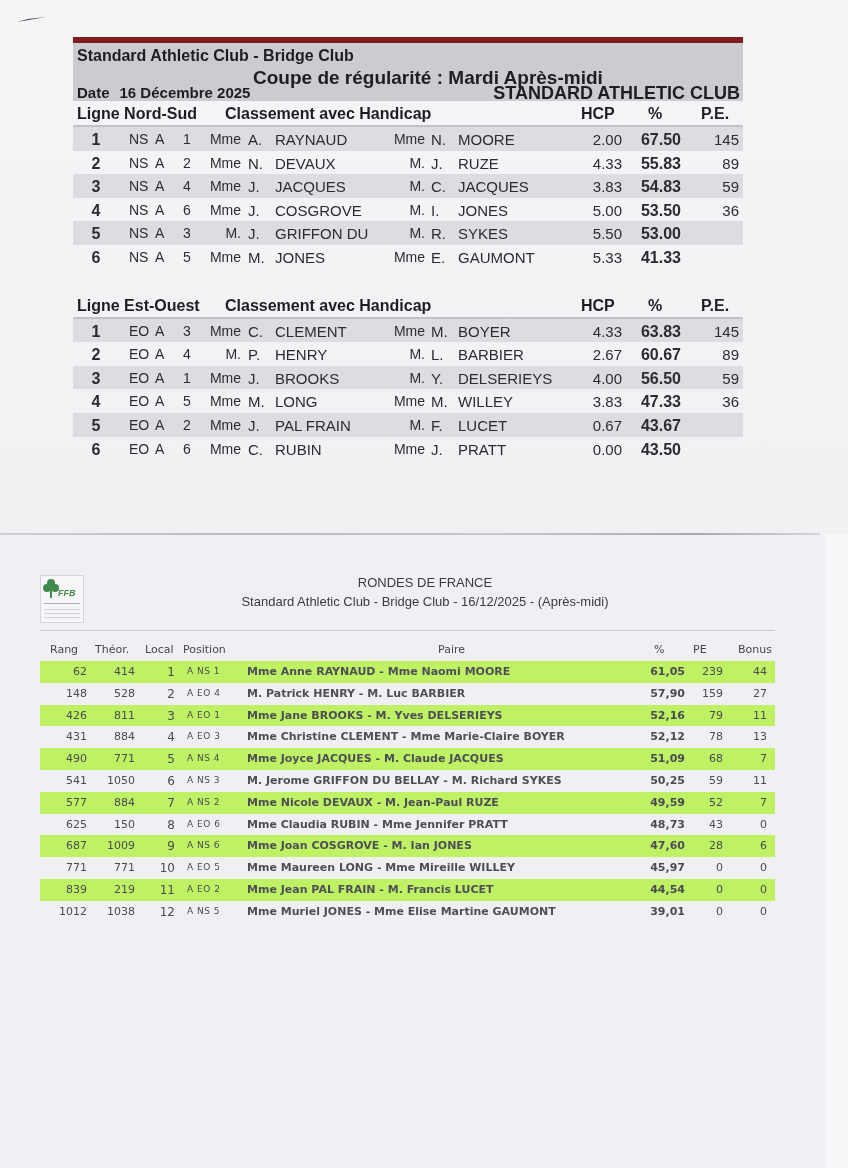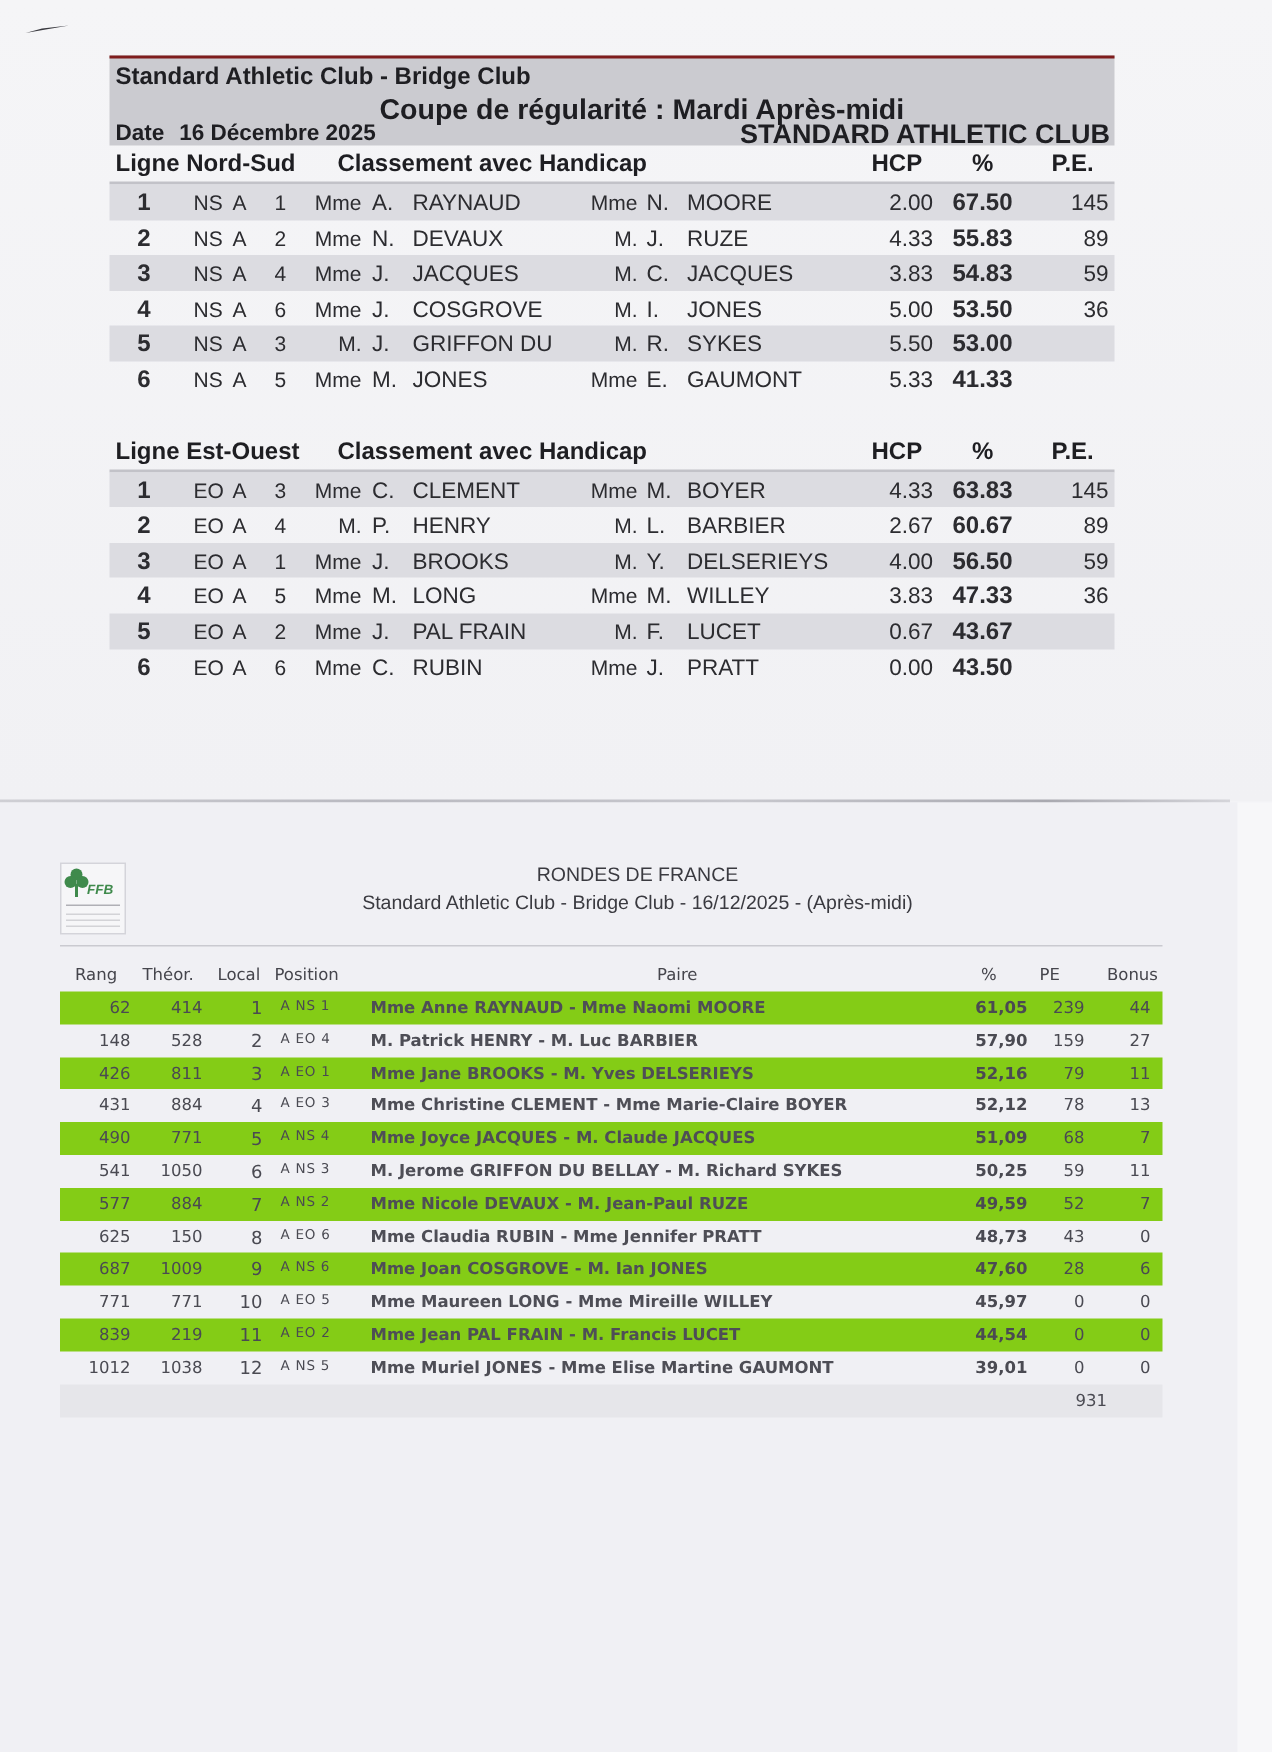--- a/index.html
+++ b/index.html
@@ -26,21 +26,21 @@
     background:#f7f7f9;
   }
   .mark {
     position:absolute; left:16px; top:14px; width:32px; height:10px;
   }
 
   
   .top-report { position:absolute; left:73px; top:37px; width:670px; }
   .hdr-box {
     background:#cbcbd0; height:58px; position:relative;
-    border-top:2px solid #7f1d1d;
+    border-top:6px solid #7f1d1d;
     text-align:right;
   }
   .hdr-club { position:absolute; left:4px; top:4px; font-size:16px; font-weight:bold; color:#1e1e22; }
   .hdr-event { position:absolute; left:180px; top:24px; font-size:19px; font-weight:bold; color:#1e1e22; }
   .hdr-date { position:absolute; left:4px; top:41px; font-size:15px; font-weight:bold; color:#1e1e22; }
   .hdr-date span { margin-right:10px; }
   .hdr-right { position:absolute; right:3px; top:40px; font-size:18px; font-weight:bold; color:#1e1e22; }
 
   .section-title {
     position:relative; height:24px; font-size:16px; font-weight:bold; color:#1e1e22;
@@ -59,41 +59,41 @@
   .c-dir { left:56px; font-size:14px; }
   .c-sect { left:82px; font-size:14px; }
   .c-tbl { left:110px; font-size:14px; }
   .c-t1 { left:130px; width:38px; text-align:right; font-size:14px; }
   .c-i1 { left:175px; }
   .c-n1 { left:202px; }
   .c-t2 { left:312px; width:40px; text-align:right; font-size:14px; }
   .c-i2 { left:358px; }
   .c-n2 { left:385px; }
   .c-hcp { left:505px; width:44px; text-align:right; }
-  .c-pct { left:562px; width:52px; text-align:left; font-weight:bold; font-size:16px; }
+  .c-pct { left:562px; width:52px; text-align:center; font-weight:bold; font-size:16px; }
   .c-pe { left:630px; width:36px; text-align:right; }
 
   .gap { height:24px; }
 
   
   .logo {
     position:absolute; left:40px; top:575px; width:42px; height:46px;
     border:1px solid #d4d4da; background:#f6f6f8;
   }
   .logo-line { position:absolute; left:3px; right:3px; height:1px; background:#b0b0b6; }
   .ffb-title { position:absolute; left:0; width:848px; text-align:center; top:575px; font-size:13px; color:#3a3a40; }
   .ffb-sub { position:absolute; left:0; width:848px; text-align:center; top:594px; font-size:13px; color:#3a3a40; }
   .ffb-title span, .ffb-sub span { position:relative; left:1px; }
   .ffb-rule { position:absolute; left:40px; top:630px; width:735px; height:1px; background:#cacad0; }
 
   .ffb-table { position:absolute; left:40px; top:640px; width:735px; font-family:"DejaVu Sans", sans-serif; }
   .fhead { position:relative; height:21px; font-size:11px; color:#45454c; }
   .fhead span { position:absolute; top:3px; }
   .frow { position:relative; height:21.8px; font-size:11px; color:#4a4a52; }
-  .frow.shade { background:#84cc16; }
+  .frow.shade { background:#bef264; }
   .frow span { position:absolute; top:4px; white-space:nowrap; }
   .f-rang { left:2px; width:45px; text-align:right; }
   .f-theo { left:50px; width:45px; text-align:right; }
   .f-local { left:105px; width:30px; text-align:right; font-size:12px; }
   .f-pos { left:147px; font-size:9px; letter-spacing:0.5px; top:5px !important; }
   .f-paire { left:207px; font-weight:bold; color:#4e4e56; }
   .f-pct { left:600px; width:45px; text-align:right; font-weight:bold; }
   .f-pe { left:650px; width:33px; text-align:right; }
   .f-bonus { left:690px; width:37px; text-align:right; }
   .h-rang { left:10px; } .h-theo { left:55px; } .h-local { left:105px; } .h-pos { left:143px;text-align:center; }
@@ -469,16 +469,13 @@
         <span class="f-rang">1012</span>
         <span class="f-theo">1038</span>
         <span class="f-local">12</span>
         <span class="f-pos">A NS 5</span>
         <span class="f-paire">Mme Muriel JONES - Mme Elise Martine GAUMONT</span>
         <span class="f-pct">39,01</span>
         <span class="f-pe">0</span>
         <span class="f-bonus">0</span>
       </div>
     </div>
-  <div class="ftotal">
-    <span>931</span>
-  </div>
 </div>
 
 </body></html>

